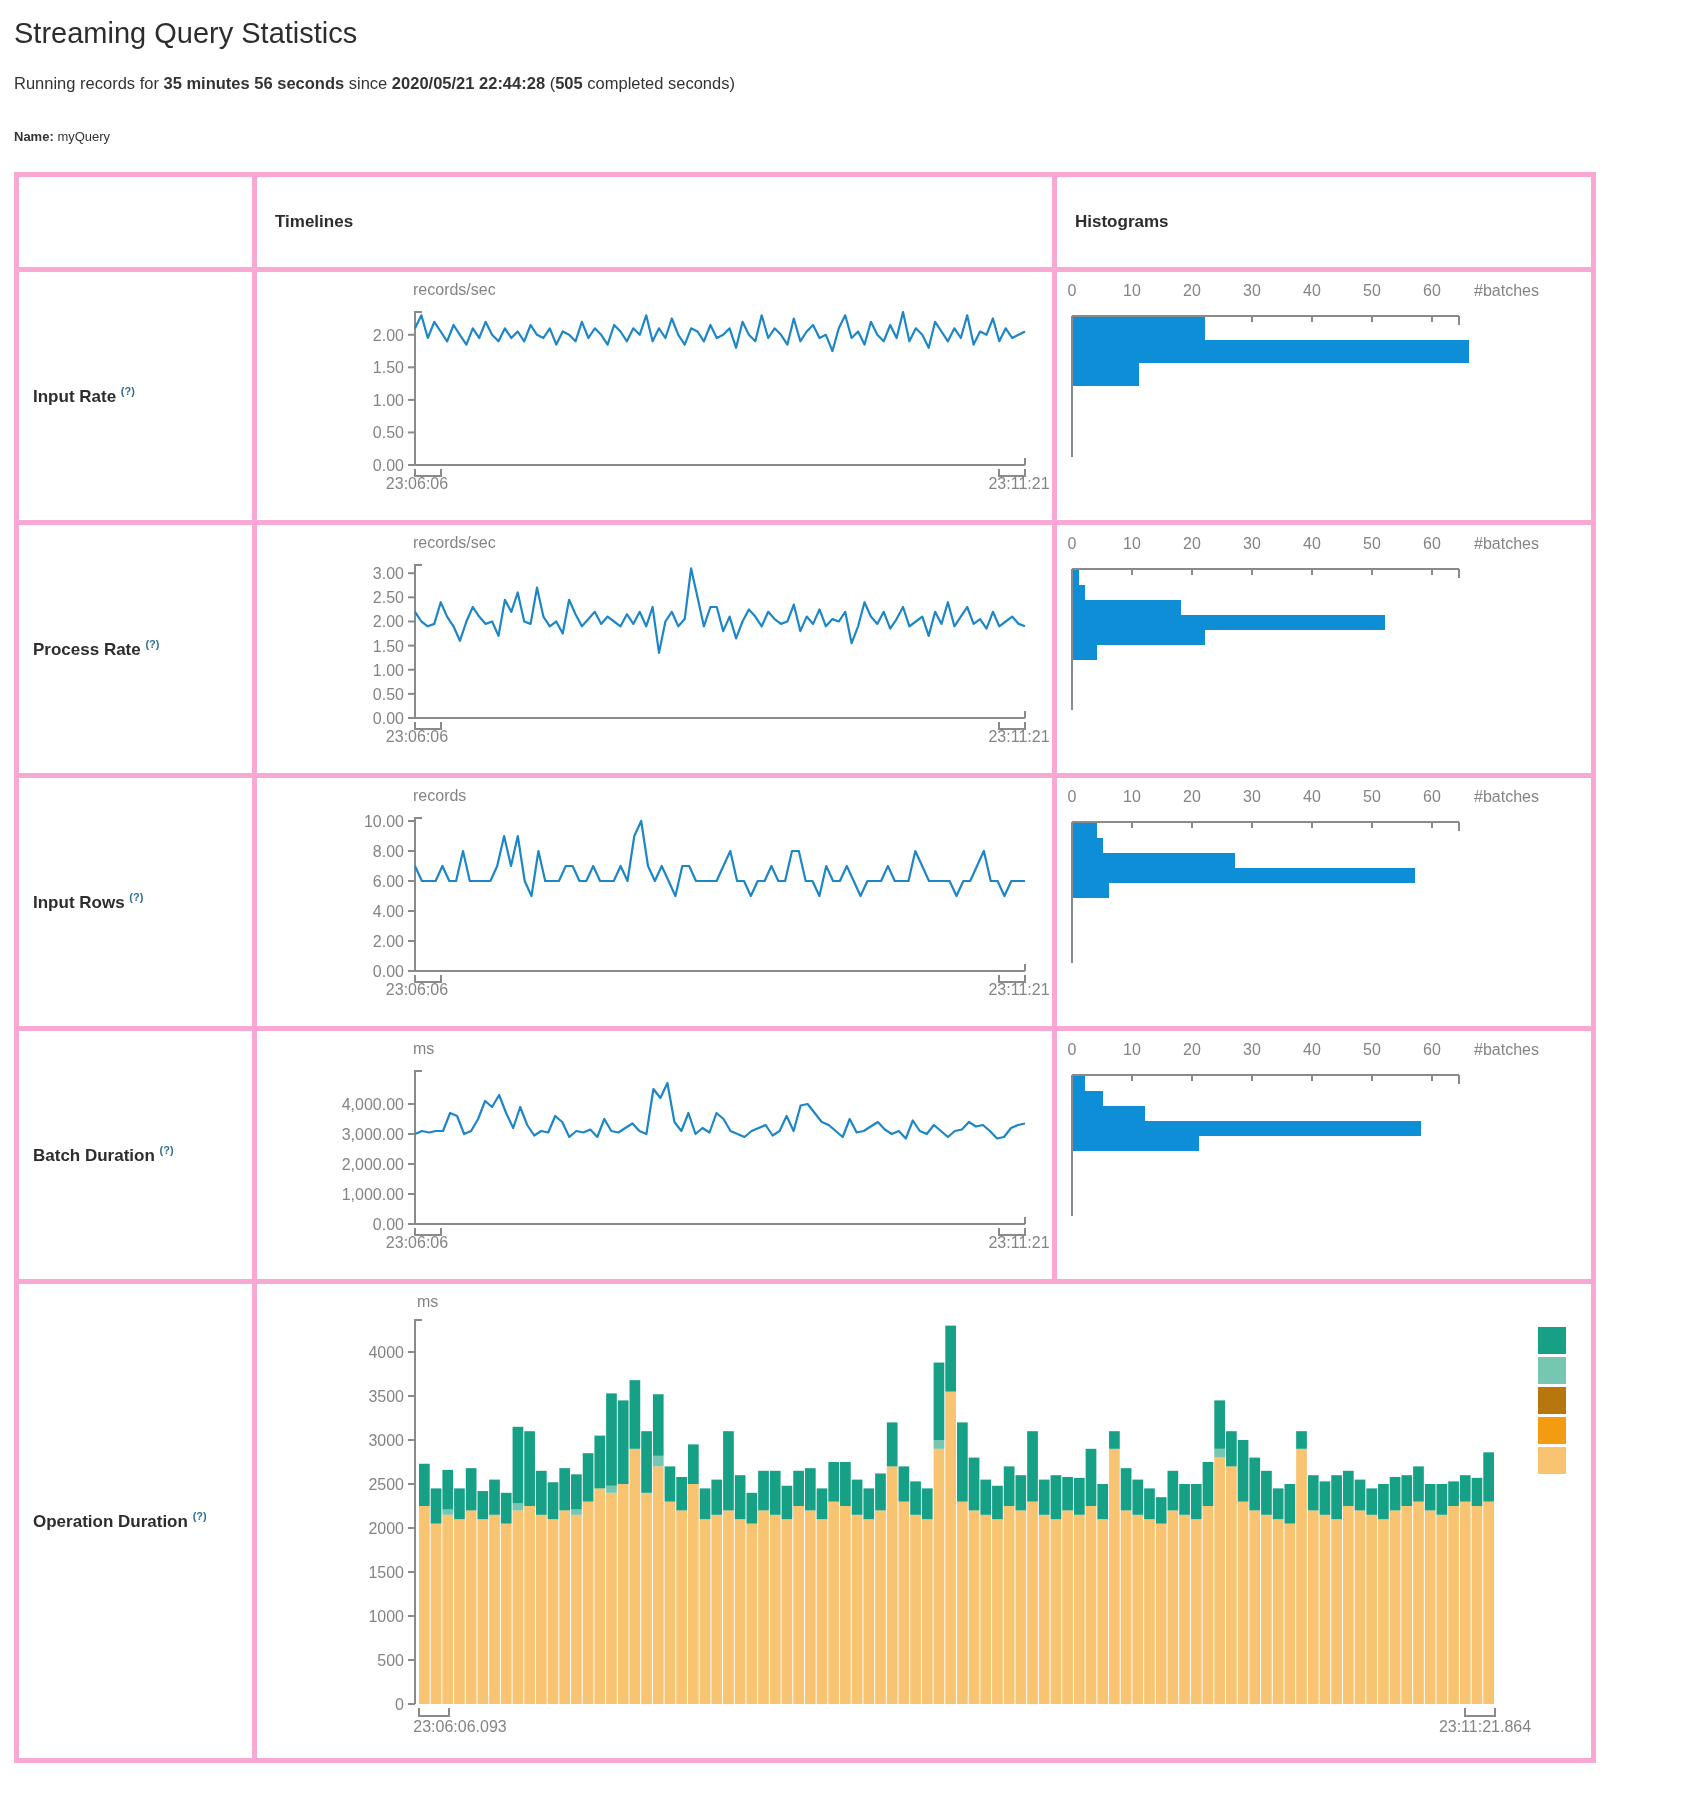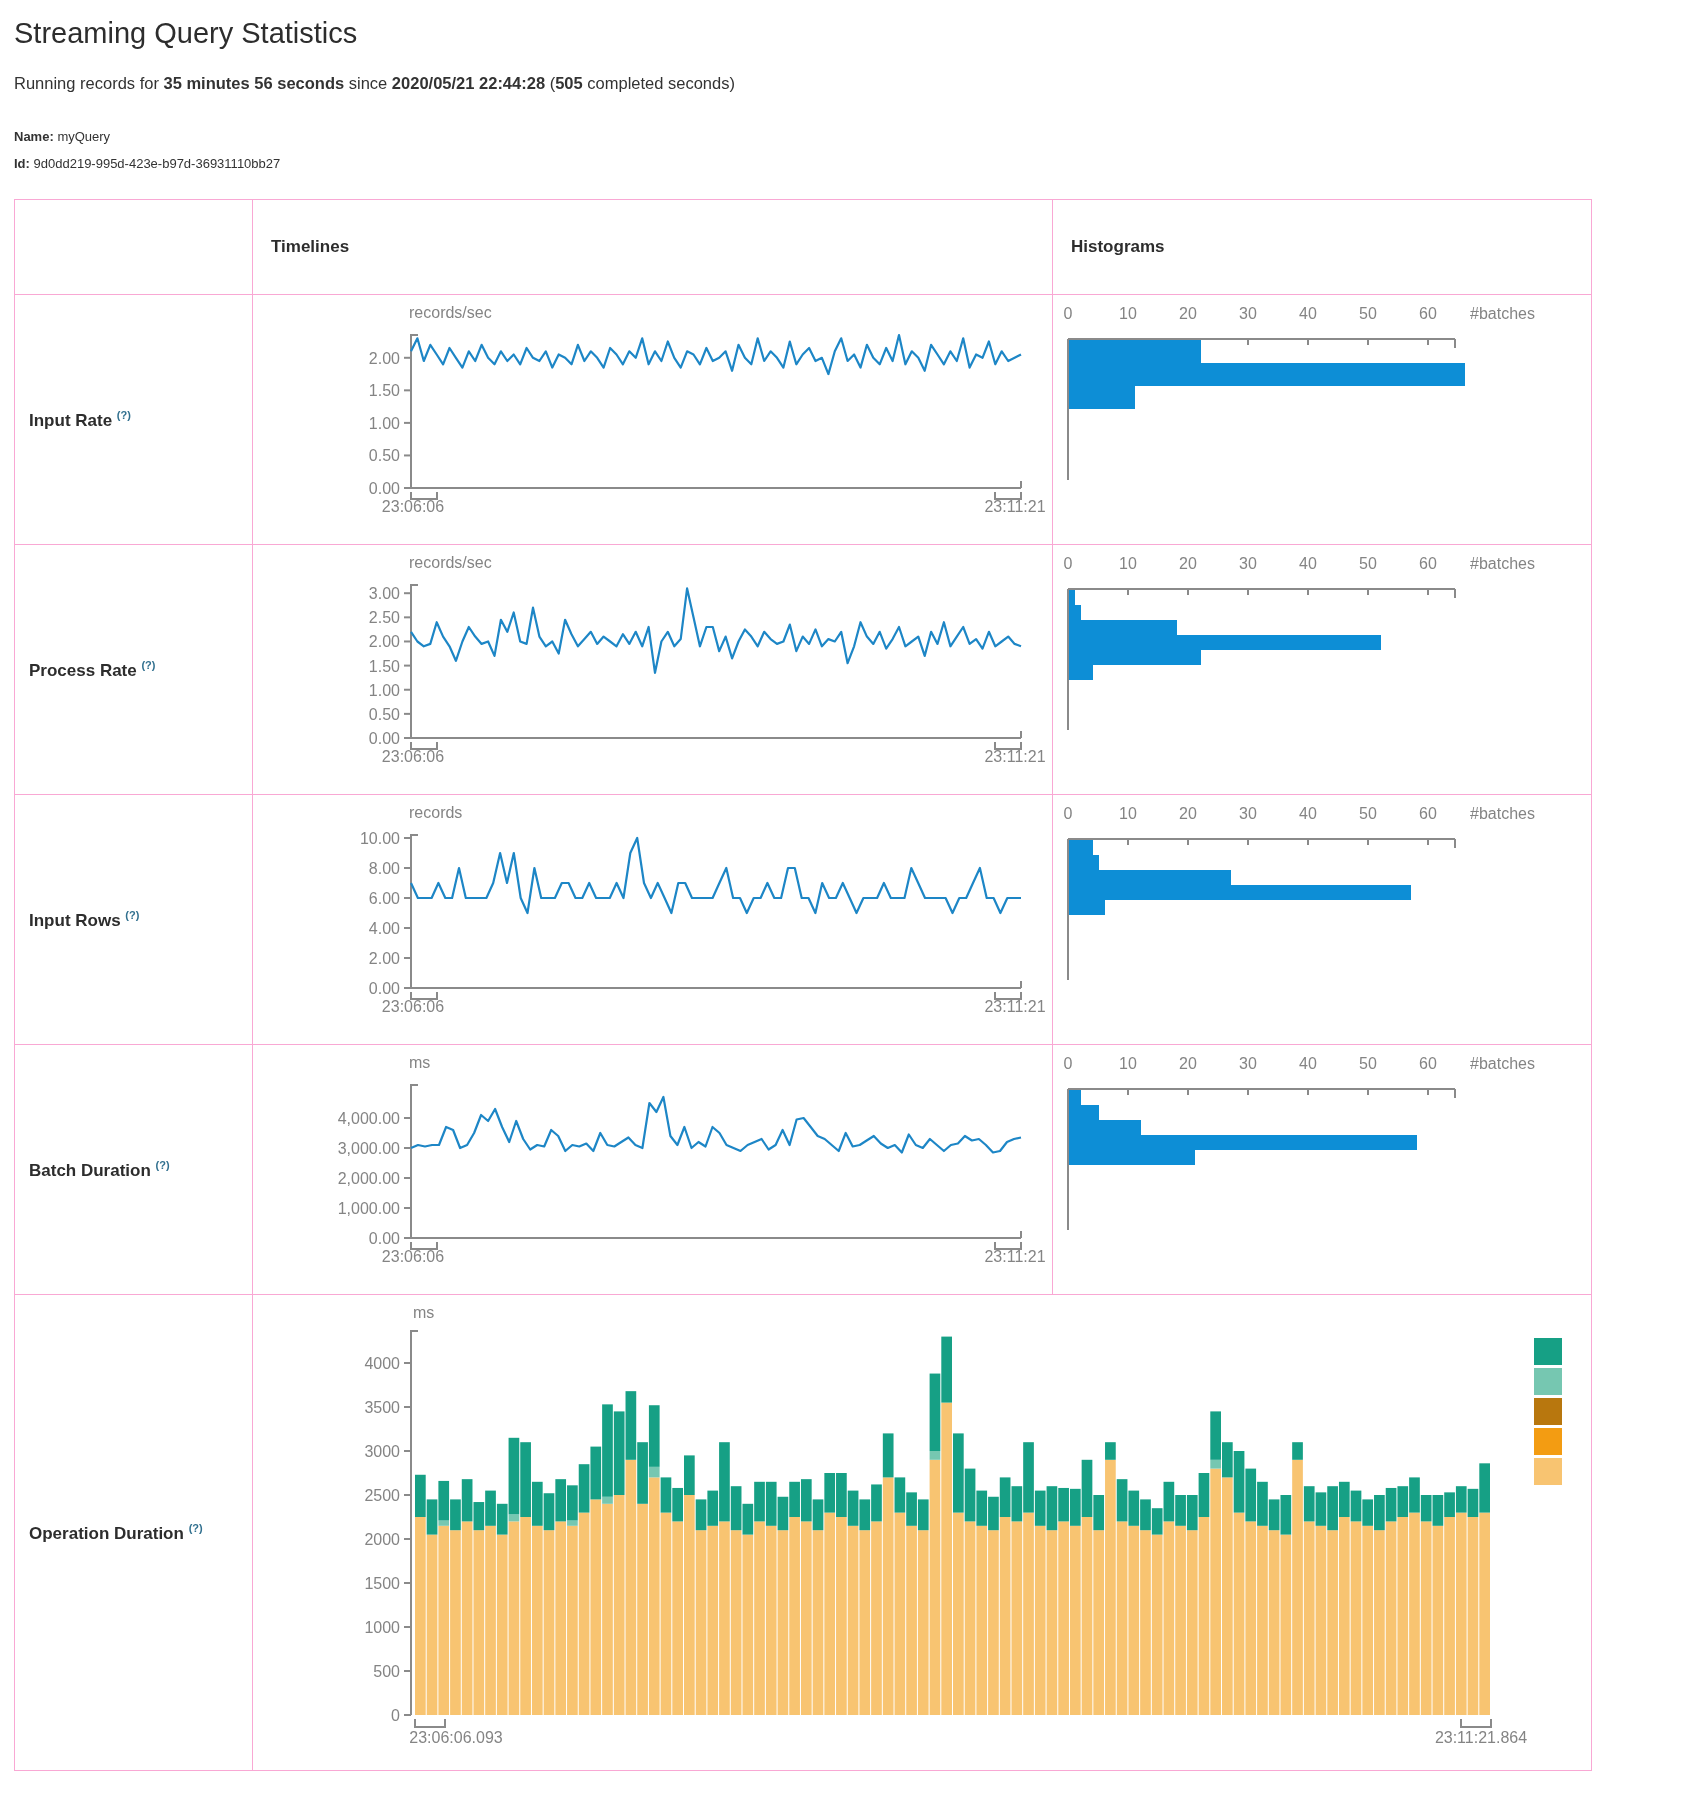--- a/index.html
+++ b/index.html
@@ -4,21 +4,21 @@
 <style>
   html,body{margin:0;padding:0;background:#fff;}
   body{width:1693px;min-height:1820px;color:#333;font-family:"Liberation Sans",sans-serif;font-size:16px;}
   .wrap{padding:16px 14px 20px 14px;box-sizing:border-box;}
   h1{font-size:29px;line-height:34px;margin:0;font-weight:400;color:#2d2d2d;}
   .subtitle{margin:24px 0 0 0;font-size:16.5px;}
   .subtitle b{font-weight:700;}
   .meta{margin-top:30px;line-height:27px;font-size:13px;}
   .meta b{font-weight:700;}
   table.stats{border-collapse:collapse;margin-top:22px;table-layout:fixed;width:1577px;background:#fff;}
-  table.stats th,table.stats td{border:1px solid #f9a8d4;}
+  table.stats th,table.stats td{border:5px solid #f9a8d4;}
   thead th{height:95px;padding:0 18px;font-size:17px;font-weight:700;text-align:left;vertical-align:middle;box-sizing:border-box;color:#2d2d2d;}
   td.lab{padding:0 6px 0 14px;font-weight:700;font-size:17px;vertical-align:middle;color:#2d2d2d;}
   td.chart{padding:0;vertical-align:top;}
   tr.r{height:250px;}
   tr.op{height:476px;}
   sup.help{font-size:11px;font-weight:700;color:#31708f;}
   svg{display:block;}
   svg text{font-family:"Liberation Sans",sans-serif;}
   .ax{font-size:16px;fill:#848484;}
   .unit{font-size:16px;fill:#848484;}
@@ -26,21 +26,20 @@
 </head>
 <body>
 
 <div class="wrap">
   <h1>Streaming Query Statistics</h1>
 
   <p class="subtitle"><span>Running records for </span><b>35 minutes 56 seconds</b><span> since </span><b>2020/05/21 22:44:28</b><span> (</span><b>505</b><span> completed seconds)</span></p>
 
   <div class="meta">
     <div><b>Name:</b> <span>myQuery</span></div>
-    <div><b>Id:</b> <span>9d0dd219-995d-423e-b97d-36931110bb27</span></div>
   </div>
 
   <table class="stats">
     <colgroup>
         <col style="width:238px">
         <col style="width:800px">
         <col style="width:539px">
       </colgroup>
     <thead>
       <tr>

